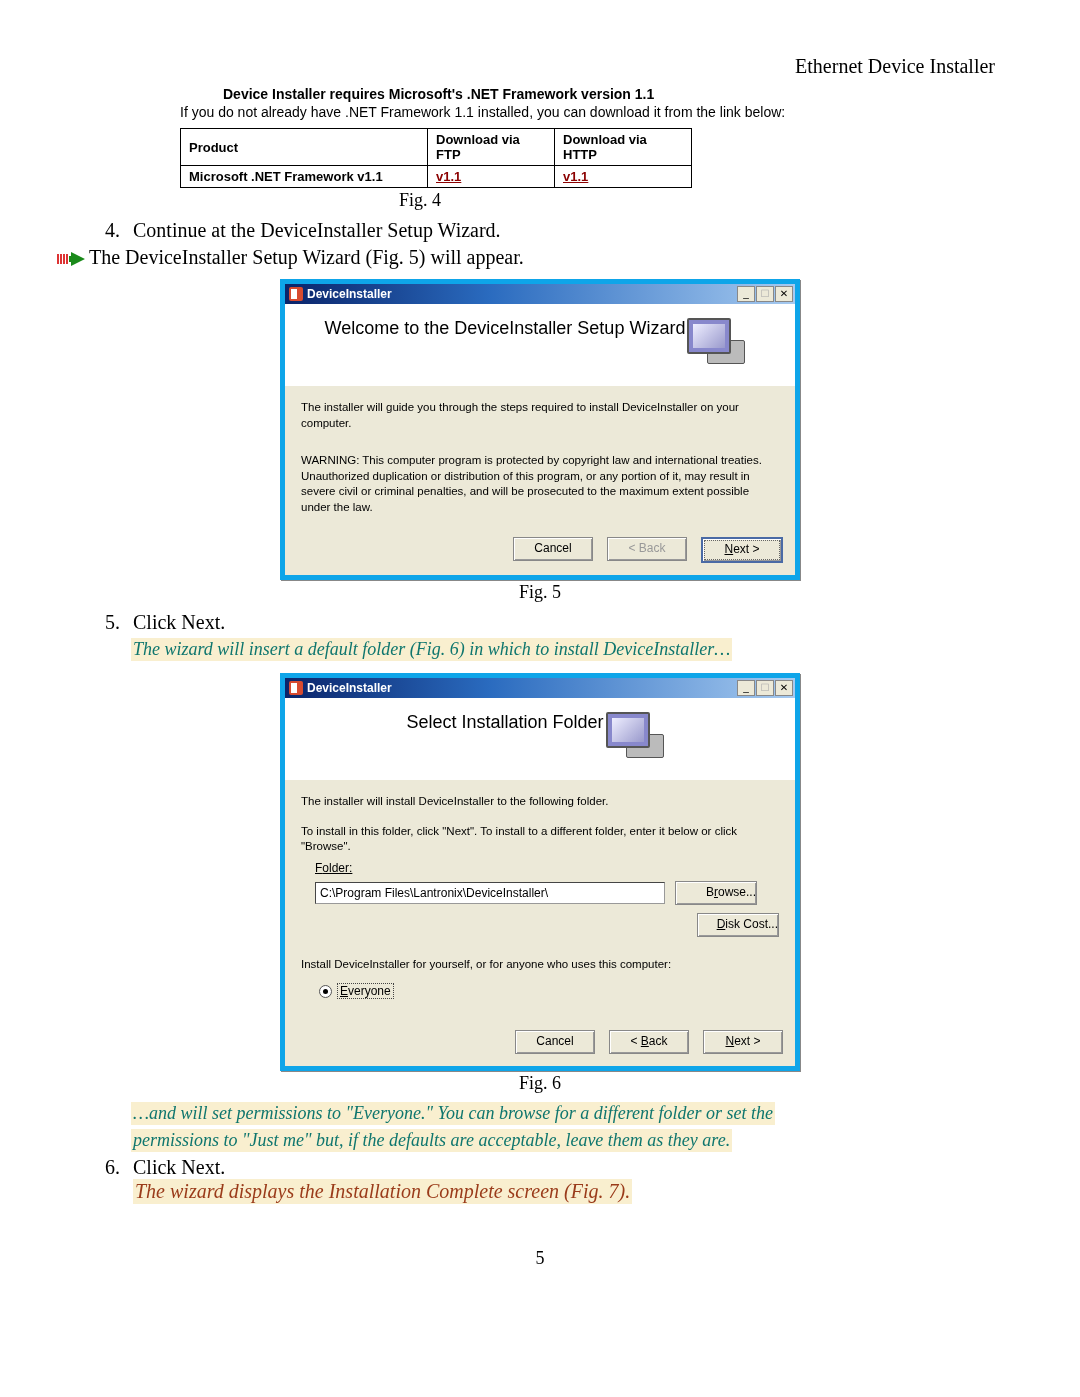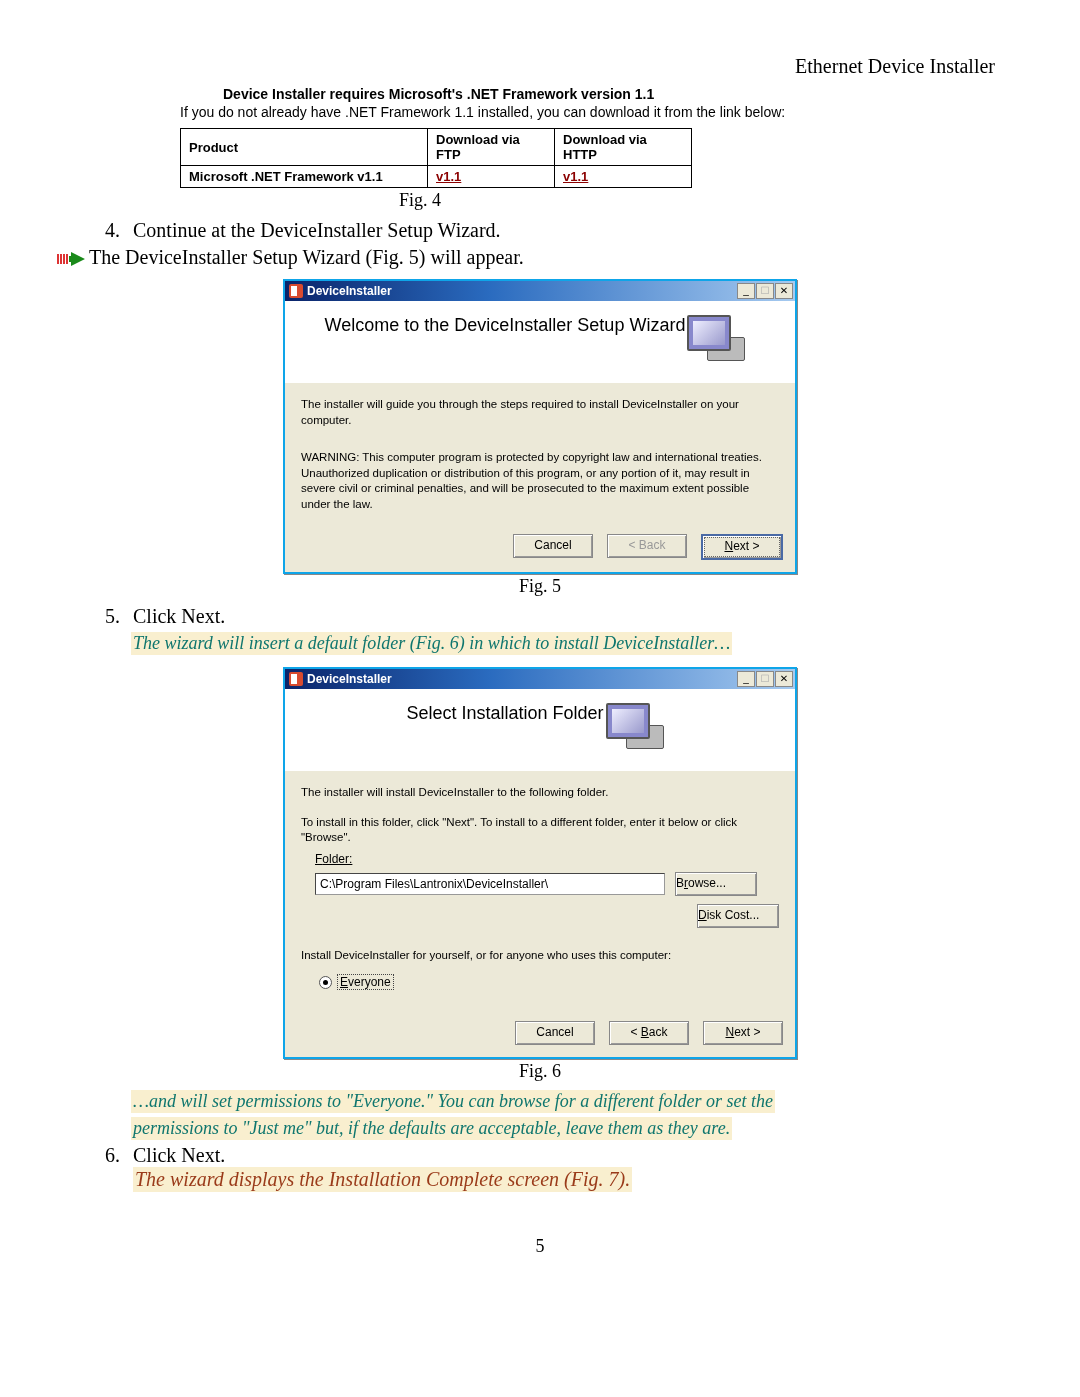--- a/index.html
+++ b/index.html
@@ -89,21 +89,21 @@
     height: 14px;
     vertical-align: middle;
   }
   .dialog-wrap {
     display: flex;
     justify-content: center;
     margin: 4px 0 0 0;
   }
   .dialog {
     width: 510px;
-    border: 2px solid #0ea5e9;
+    border: 5px solid #0ea5e9;
     background: #fde047;
     font-family: Tahoma, Arial, sans-serif;
     font-size: 12px;
     box-shadow: 1px 1px 0 #888;
   }
   .titlebar {
     height: 20px;
     display: flex;
     align-items: center;
     background: linear-gradient(to right, #0a246a 0%, #2a6bbf 40%, #a6caf0 100%);
@@ -267,21 +267,21 @@
     font-size: 12px;
     padding: 1px 4px;
     font-family: Tahoma, Arial, sans-serif;
   }
   .side-btn {
     width: 80px;
     height: 22px;
     border: 1px solid #888;
     background: #ece9d8;
     font-size: 12px;
-    text-align: left;
+    text-align: right;
     line-height: 20px;
     box-shadow: 1px 1px 0 #fff inset, -1px -1px 0 #999 inset;
   }
   .radio-group {
     margin: 12px 0 14px 18px;
     text-align: center;
   }
   .radio-row {
     display: flex;
     align-items: center;

